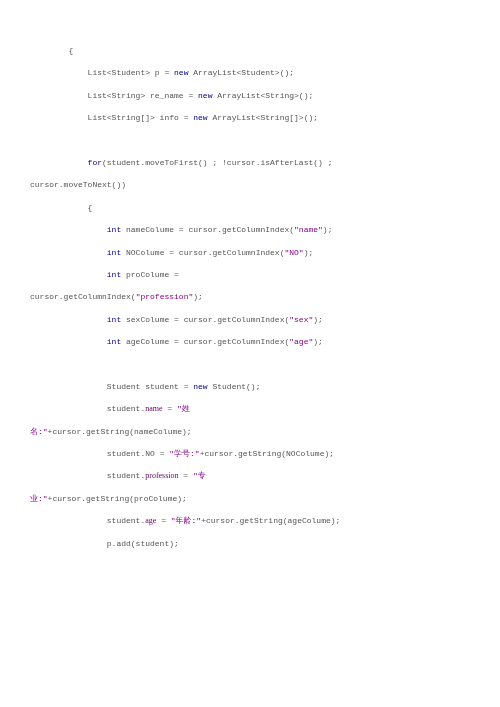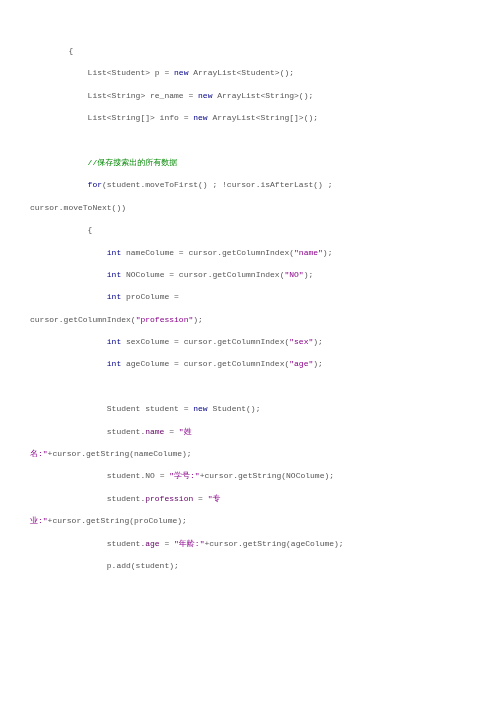--- a/index.html
+++ b/index.html
@@ -12,32 +12,31 @@
   font-size: 8px;
   background: #ffffff;
   color: #555555;
   line-height: 2.8;
   overflow: hidden;
 }
 .line { white-space: pre; }
 .kw { color: #000088; font-weight: normal; }
 .str { color: #8b008b; }
 .comment { color: #008800; }
-.field { color: #660066; }
+.field { color: #660066; font-family: Liberation Serif, serif; }
 </style>
 </head>
 <body>
 
 <div id="code-container">
     <div class="line"><span>        </span><span>{</span></div>
     <div class="line"><span>            </span><span>List&lt;Student&gt; p = </span><span class="kw">new</span><span> ArrayList&lt;Student&gt;();</span></div>
     <div class="line"><span>            </span><span>List&lt;String&gt; re_name = </span><span class="kw">new</span><span> ArrayList&lt;String&gt;();</span></div>
     <div class="line"><span>            </span><span>List&lt;String[]&gt; info = </span><span class="kw">new</span><span> ArrayList&lt;String[]&gt;();</span></div>
     <div class="line">&nbsp;</div>
-    <div class="line"><span>            </span><span class="comment">//保存搜索出的所有数据</span></div>
     <div class="line"><span>            </span><span class="kw">for</span><span>(student.moveToFirst() ; !cursor.isAfterLast() ; </span></div>
     <div class="line"><span></span><span>cursor.moveToNext())</span></div>
     <div class="line"><span>            </span><span>{</span></div>
     <div class="line"><span>                </span><span class="kw">int</span><span> nameColume = cursor.getColumnIndex(</span><span class="str">"name"</span><span>);</span></div>
     <div class="line"><span>                </span><span class="kw">int</span><span> NOColume = cursor.getColumnIndex(</span><span class="str">"NO"</span><span>);</span></div>
     <div class="line"><span>                </span><span class="kw">int</span><span> proColume = </span></div>
     <div class="line"><span></span><span>cursor.getColumnIndex(</span><span class="str">"profession"</span><span>);</span></div>
     <div class="line"><span>                </span><span class="kw">int</span><span> sexColume = cursor.getColumnIndex(</span><span class="str">"sex"</span><span>);</span></div>
     <div class="line"><span>                </span><span class="kw">int</span><span> ageColume = cursor.getColumnIndex(</span><span class="str">"age"</span><span>);</span></div>
     <div class="line">&nbsp;</div>

